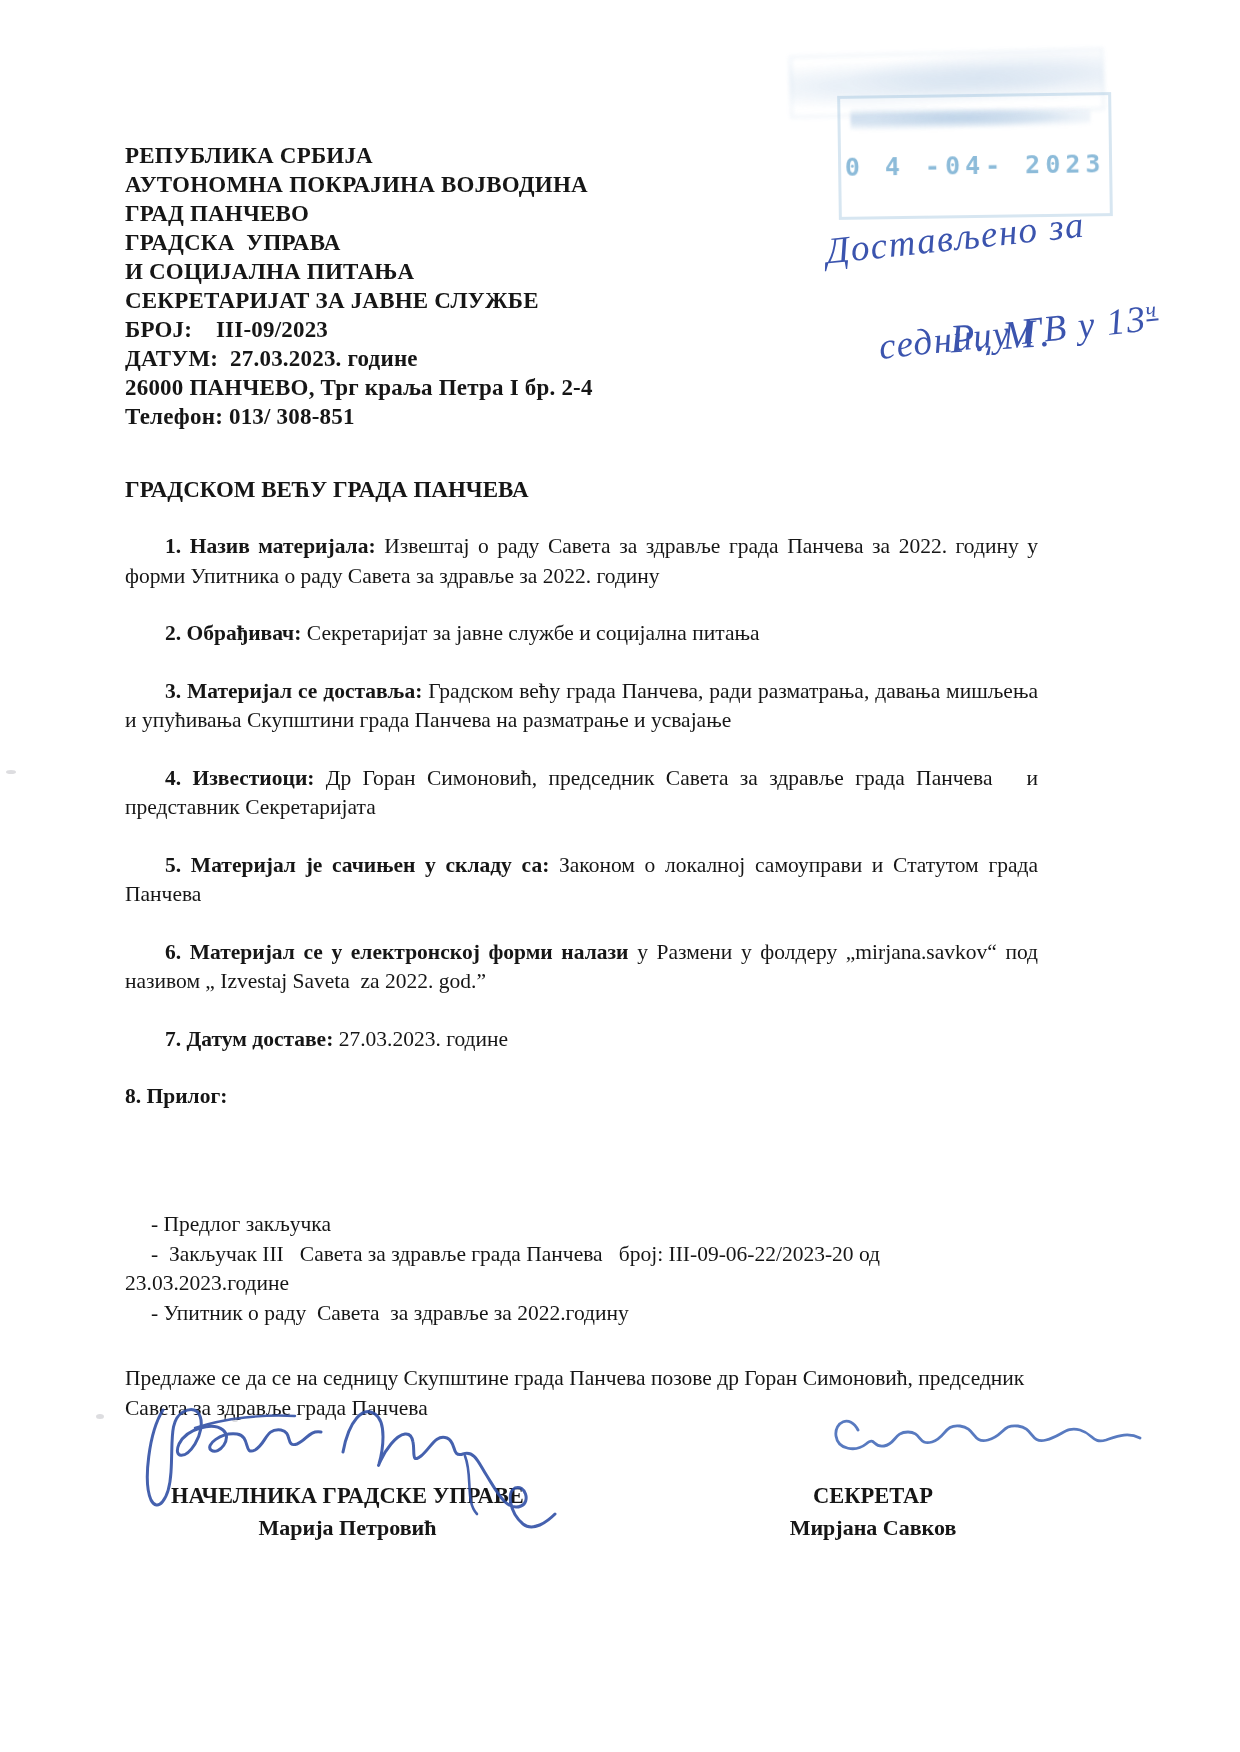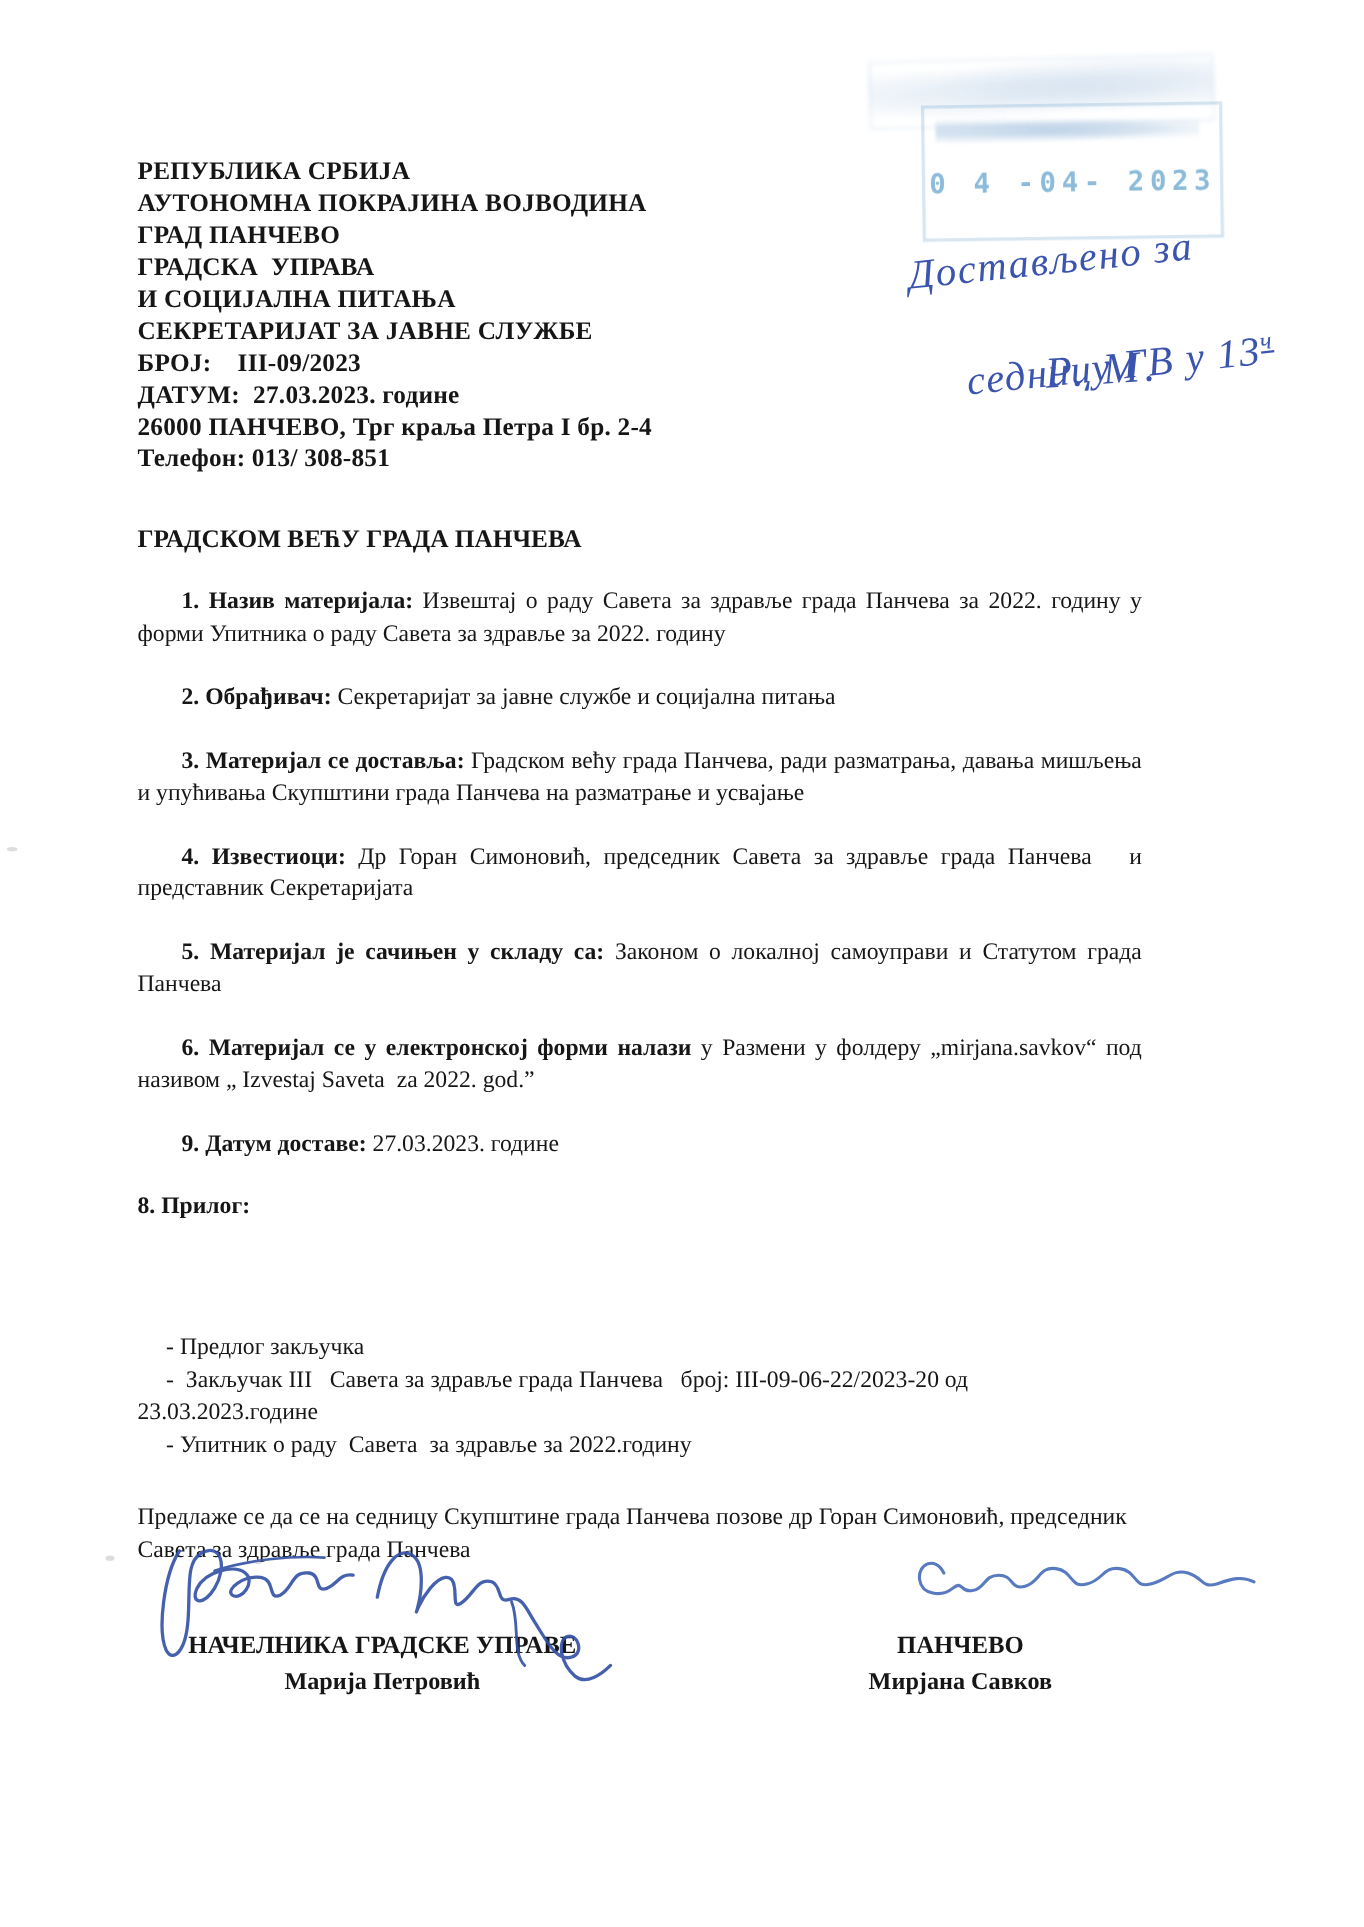--- a/index.html
+++ b/index.html
@@ -133,41 +133,41 @@
     <p class="para"><span class="b">2. Обрађивач:</span> <span>Секретаријат за јавне службе и социјална питања</span></p>
 
     <p class="para"><span class="b">3. Материјал се доставља:</span> <span>Градском већу града Панчева, ради разматрања, давања мишљења и упућивања Скупштини града Панчева на разматрање и усвајање</span></p>
 
     <p class="para"><span class="b">4. Известиоци:</span> <span>Др Горан Симоновић, председник Савета за здравље града Панчева   и представник Секретаријата</span></p>
 
     <p class="para"><span class="b">5. Материјал је сачињен у складу са:</span> <span>Законом о локалној самоуправи и Статутом града Панчева</span></p>
 
     <p class="para"><span class="b">6. Материјал се у електронској форми налази</span> <span>у Размени у фолдеру „mirjana.savkov“ под називом „ Izvestaj Saveta  za 2022. god.”</span></p>
 
-    <p class="para"><span class="b">9. Датум доставе:</span> <span>27.03.2023. године</span></p>
+    <p class="para"><span class="b">7. Датум доставе:</span> <span>27.03.2023. године</span></p>
 
     <div class="attach">
       <div class="attach-label">8. Прилог:</div>
       <div class="attach-list">
         <div class="attach-item">- Предлог закључка</div>
         <div class="attach-item">-  Закључак III   Савета за здравље града Панчева   број: III-09-06-22/2023-20 од 23.03.2023.године</div>
         <div class="attach-item">- Упитник о раду  Савета  за здравље за 2022.годину</div>
       </div>
     </div>
 
     <p class="closing">Предлаже се да се на седницу Скупштине града Панчева позове др Горан Симоновић, председник Савета за здравље града Панчева</p>
 
     <div class="sig-row">
       <div class="sig-left">
         <div class="sig-title">НАЧЕЛНИКА ГРАДСКЕ УПРАВЕ</div>
         <div class="sig-name">Марија Петровић</div>
       </div>
       <div class="sig-spacer"></div>
       <div class="sig-right">
-        <div class="sig-title">ПАНЧЕВО</div>
+        <div class="sig-title">СЕКРЕТАР</div>
         <div class="sig-name">Мирјана Савков</div>
       </div>
     </div>
   </div>
 
   <svg class="sig-svg" style="left:135px; top:1372px;" width="450" height="180" viewBox="0 0 450 180">
     <g fill="none" stroke="#3150a6" stroke-width="3" stroke-linecap="round" opacity="0.9">
       <path d="M28,38 C14,60 8,110 16,128 C22,140 34,130 36,100 C38,70 34,48 48,40 C66,30 72,52 60,72 C50,88 38,86 44,72 C52,56 78,50 88,58 C98,66 84,84 76,78 C70,73 86,60 102,62 C116,64 108,84 120,78 C132,71 130,56 146,58 C158,60 150,76 162,72 C172,68 174,58 186,60"></path>
       <path d="M60,56 C90,46 130,42 160,44" stroke-width="2.4"></path>
       <path d="M208,80 C214,48 228,34 240,42 C252,50 248,78 244,92 C242,98 246,84 256,72 C266,60 276,58 278,70 C280,80 276,92 286,84 C296,76 300,62 312,66 C322,70 316,86 328,82 C340,78 344,92 352,104 C362,120 372,140 386,134 C396,130 390,112 380,116 C372,120 374,140 388,152 C398,160 412,150 420,142"></path>

